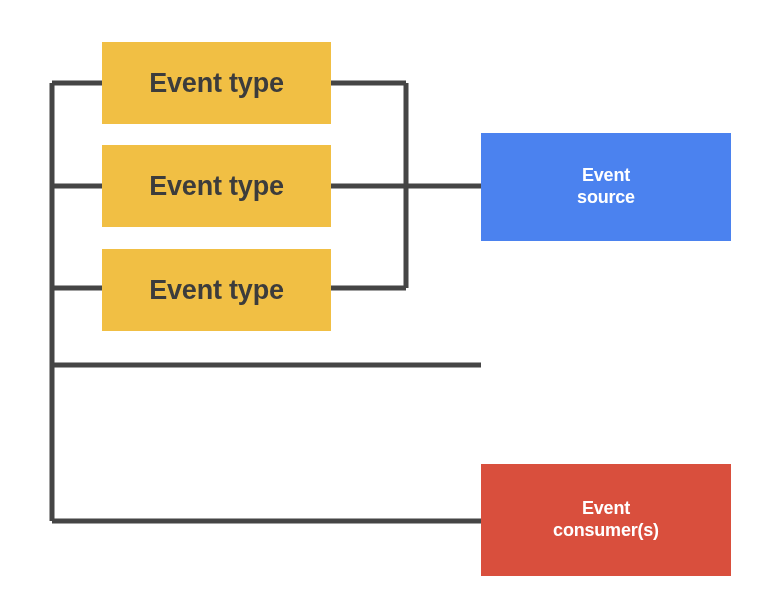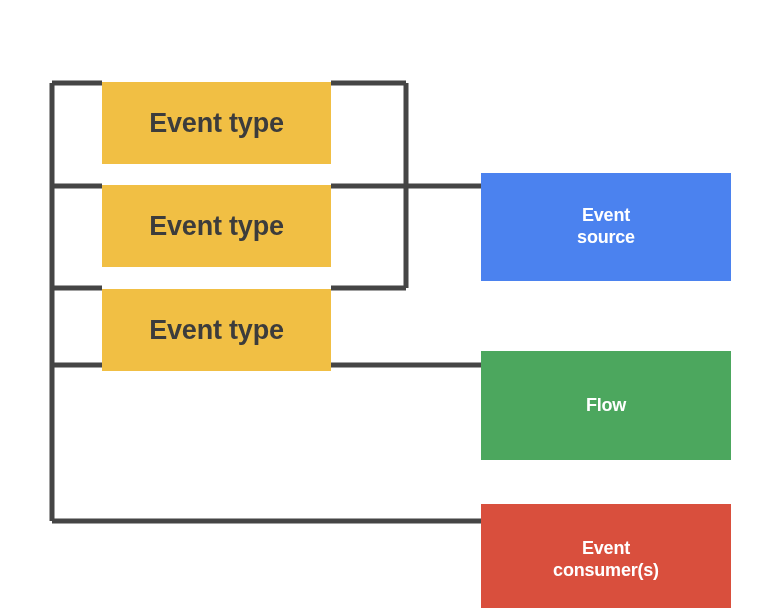--- a/index.html
+++ b/index.html
@@ -28,21 +28,20 @@
   }
   .node-box {
     position: absolute;
     box-sizing: border-box;
     display: flex;
     align-items: center;
     justify-content: center;
     text-align: center;
     line-height: 1.22;
     letter-spacing: -0.2px;
-    margin-top: 40px;
   }
   .node-label {
     display: block;
     white-space: pre-line;
     padding: 0 6px;
   }
   .event-type-box {
     font-size: 27px;
     font-weight: bold;
     color: #3c3c3c;
@@ -99,22 +98,19 @@
 
   <div class="node-box event-type-box" id="event-type-box-3">
     <span class="node-label">Event type</span>
   </div>
 
   <div class="node-box role-box" id="event-source-box">
     <span class="node-label">Event
 source</span>
   </div>
 
-  <div class="node-box role-box" id="flow-box">
-    <span class="node-label">Flow</span>
-  </div>
 
   <div class="node-box role-box" id="event-consumers-box">
     <span class="node-label">Event
 consumer(s)</span>
   </div>
 
 </div>
 
 </body></html>

